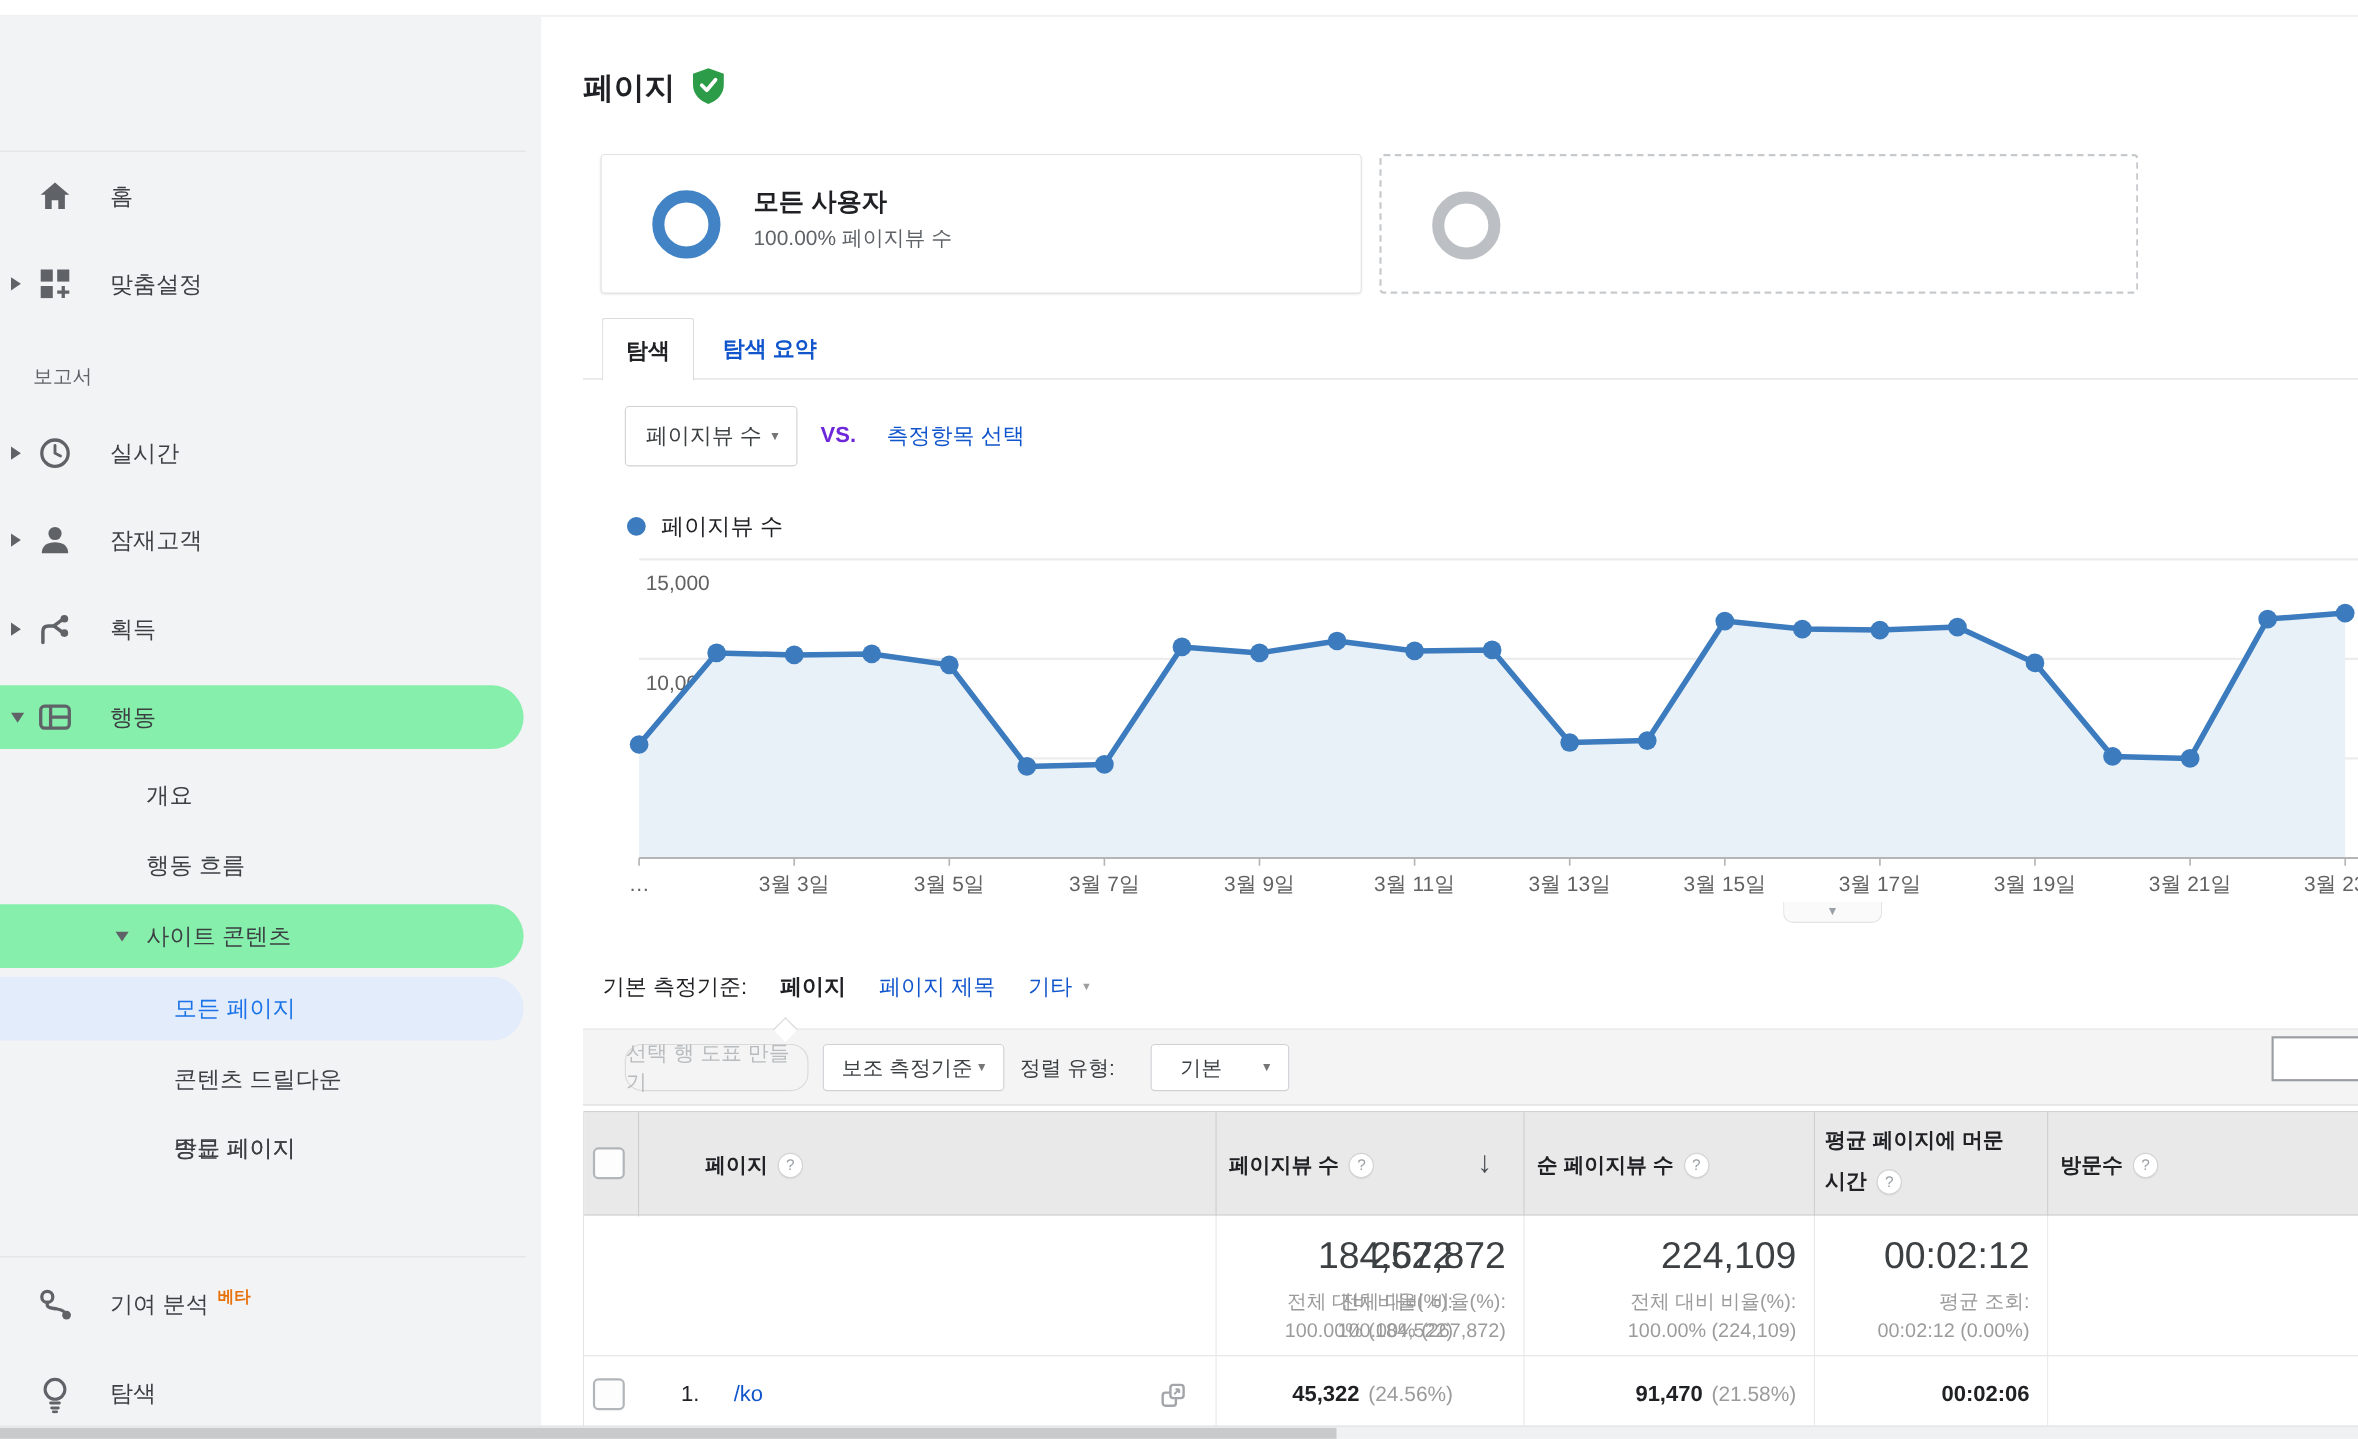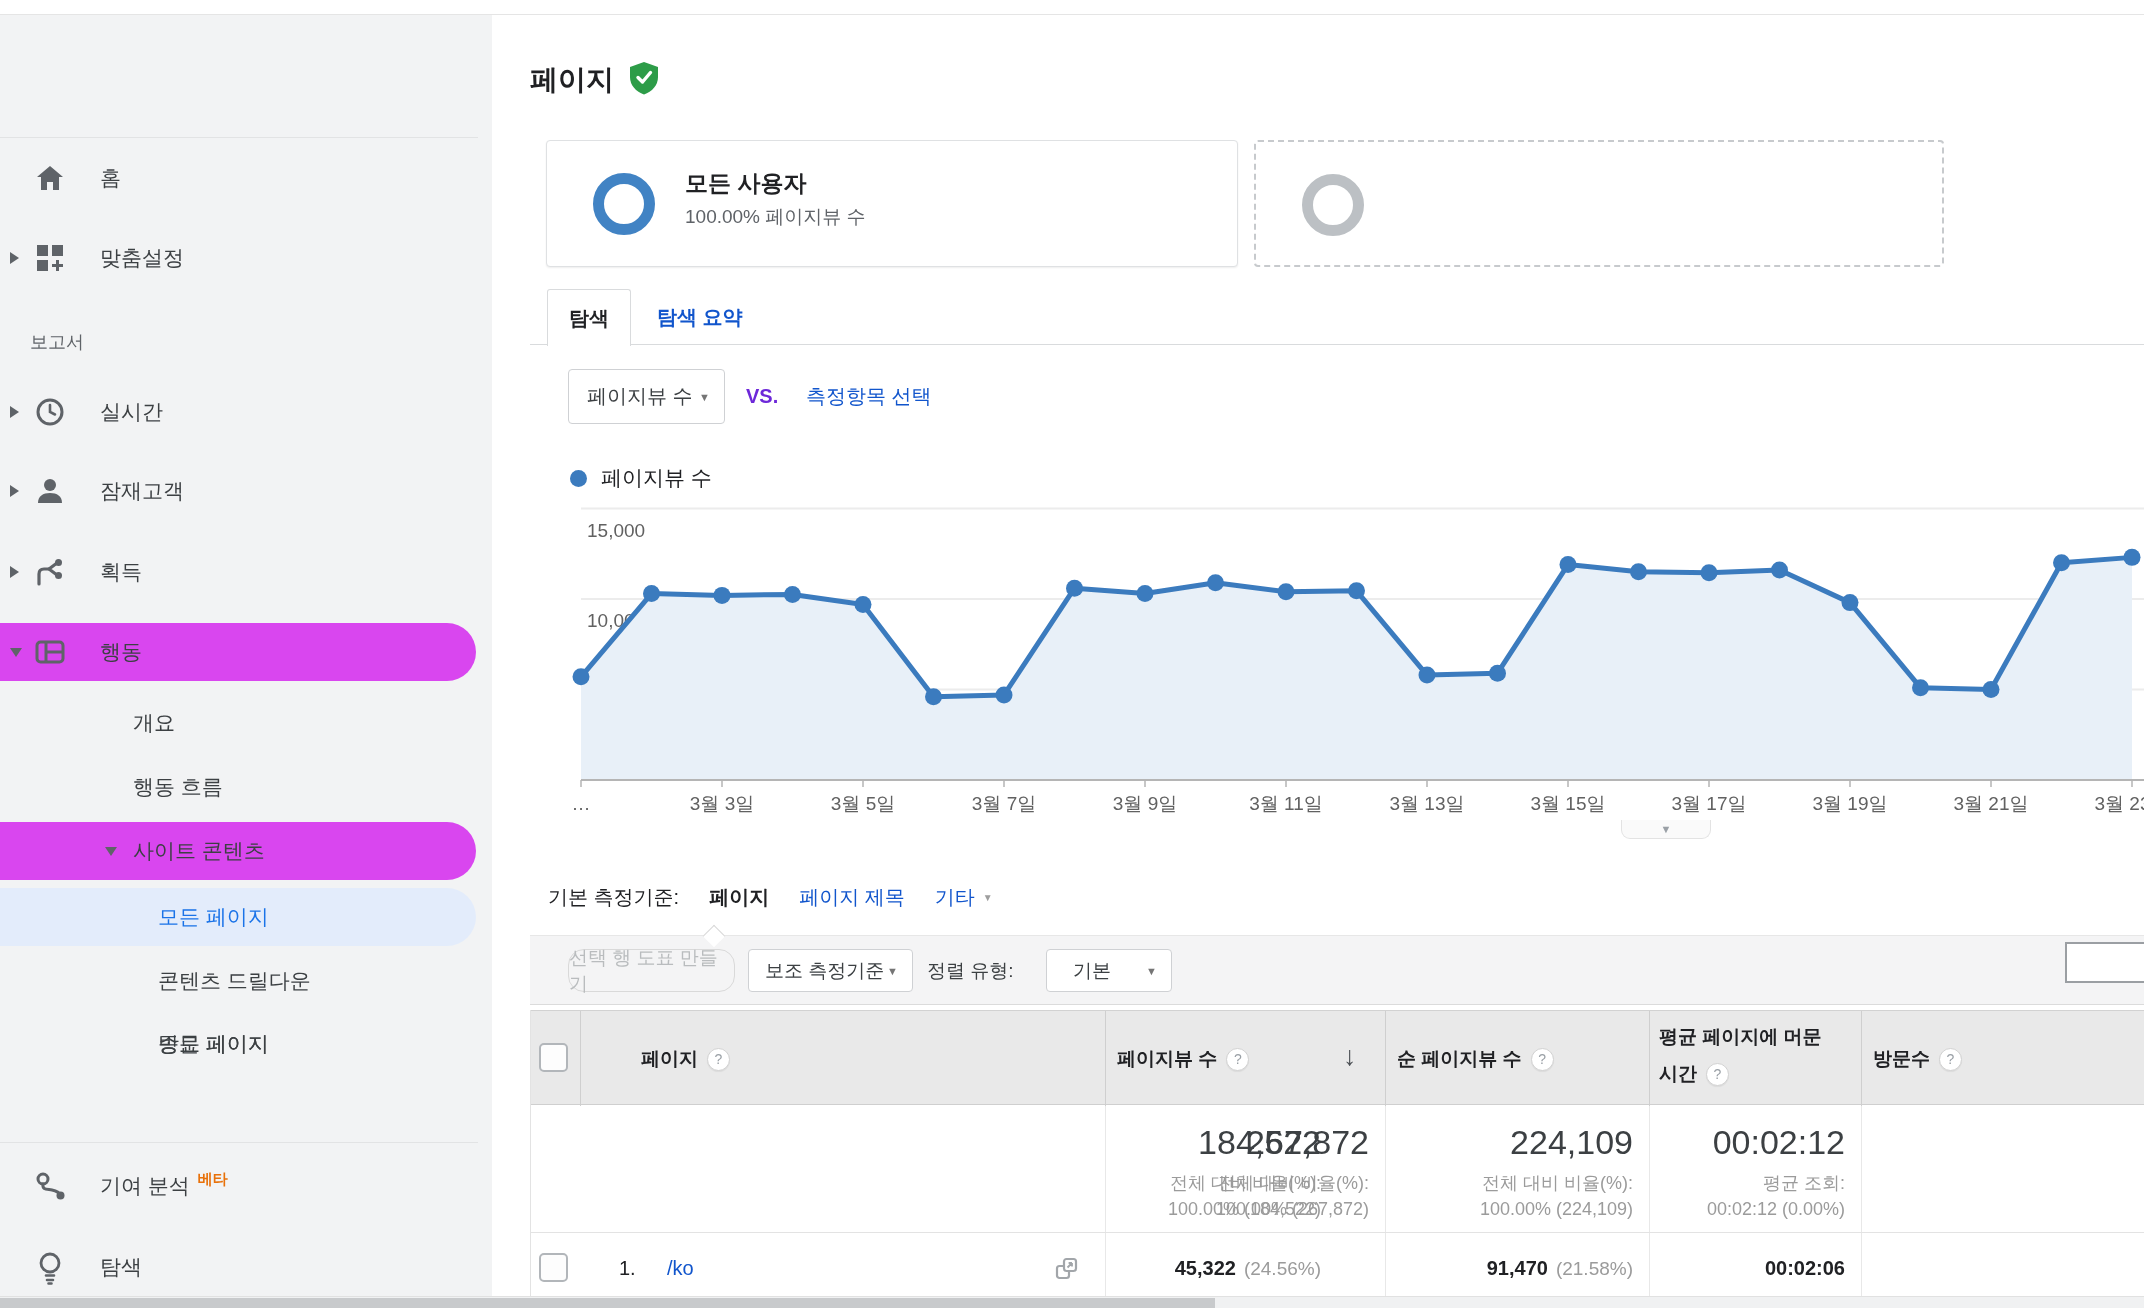--- a/index.html
+++ b/index.html
@@ -21,21 +21,21 @@
   .nav-item { position:absolute; left:0; width:476px; height:58px; display:flex;
     align-items:center; cursor:pointer; }
   .nav-item .caret { position:absolute; left:10px; width:0; height:0; }
   .caret-right { border-left:9px solid #5f6368; border-top:6px solid transparent; border-bottom:6px solid transparent; }
   .caret-down  { border-top:9px solid #5f6368; border-left:6px solid transparent; border-right:6px solid transparent; }
   .nav-item .nicon { position:absolute; left:34px; width:32px; height:32px; }
   .nav-item .nlabel { position:absolute; left:100px; font-size:21px; color:#3c4043; white-space:nowrap; }
   .nav-item.lvl1 .nlabel { left:133px; }
   .nav-item.lvl1 .caret { left:105px; }
   .nav-item.lvl2 .nlabel { left:158px; }
-  .nav-item.sel-gray { background:#d946ef; border-radius:0 29px 29px 0; }
+  .nav-item.sel-gray { background:#86efac; border-radius:0 29px 29px 0; }
   .nav-item.sel-blue { background:#e3ecfb; border-radius:0 29px 29px 0; }
   .nav-item.sel-blue .nlabel { color:#1a73e8; }
   .nav-section { position:absolute; left:30px; font-size:18px; color:#5f6368; }
   .beta-badge { position:relative; top:-9px; margin-left:8px; font-size:15px; color:#e8710a; font-weight:bold; }
 
   
   #page-title { left:530px; top:58px; height:44px; display:flex; align-items:center; gap:14px; }
   #page-title .t { font-size:28px; font-weight:bold; color:#202124; }
 
   

